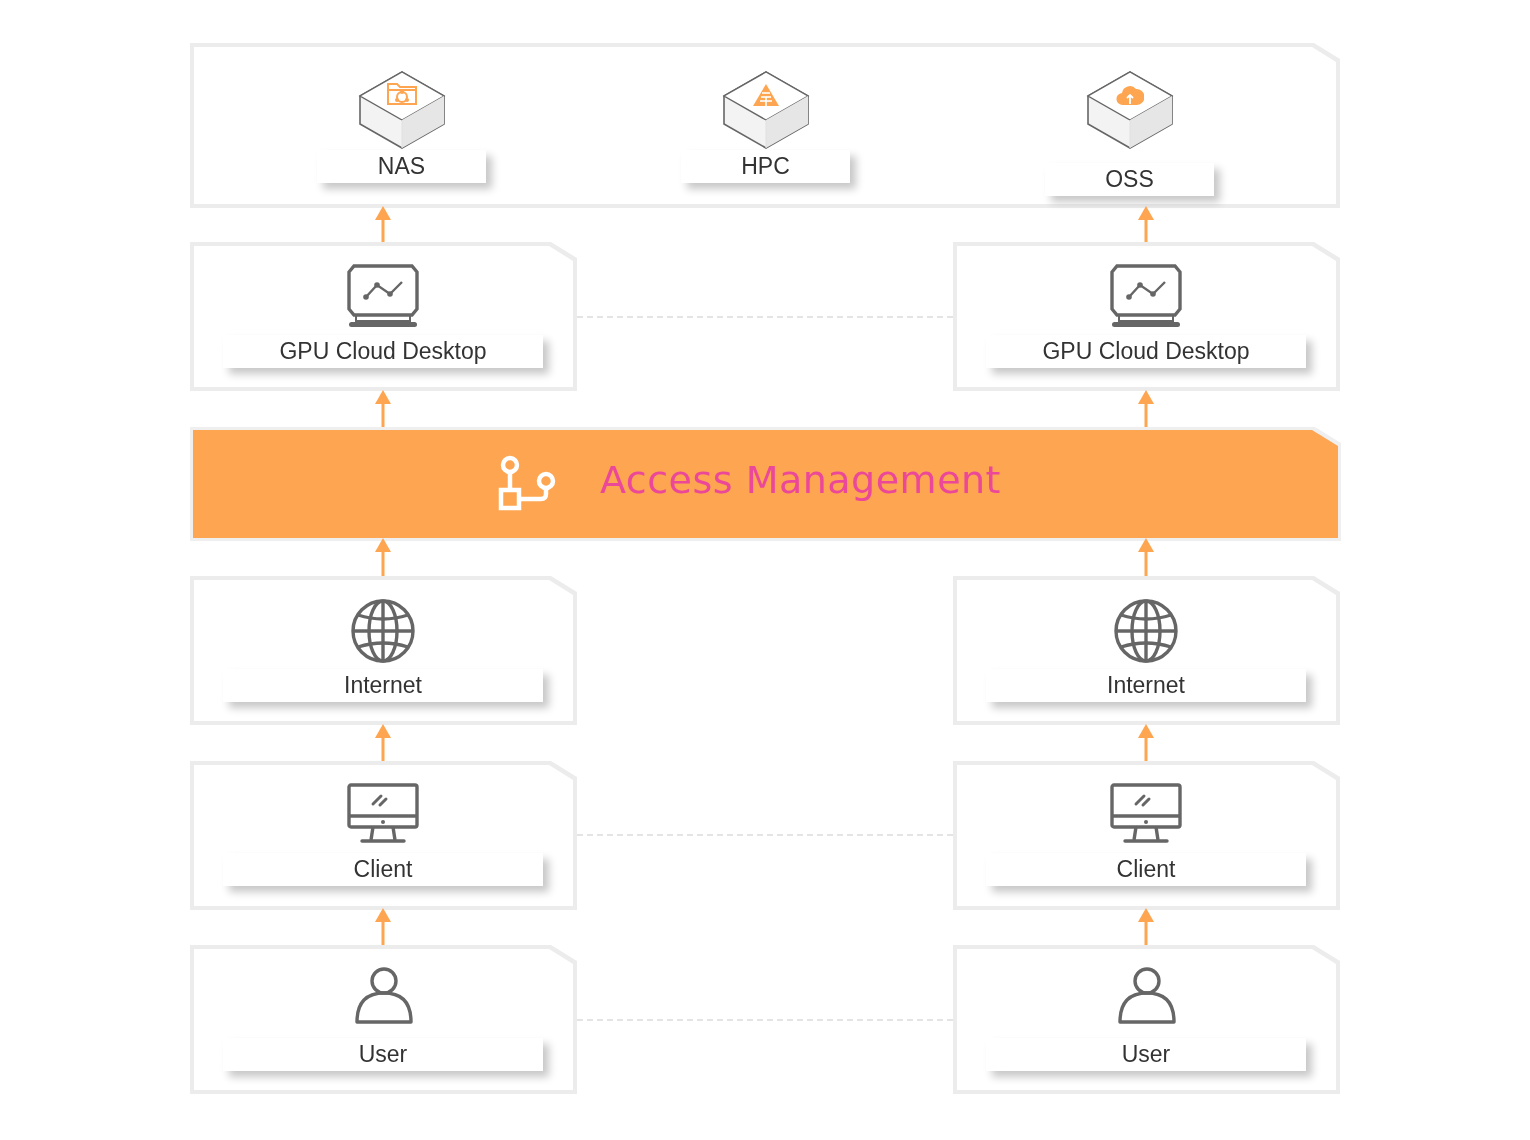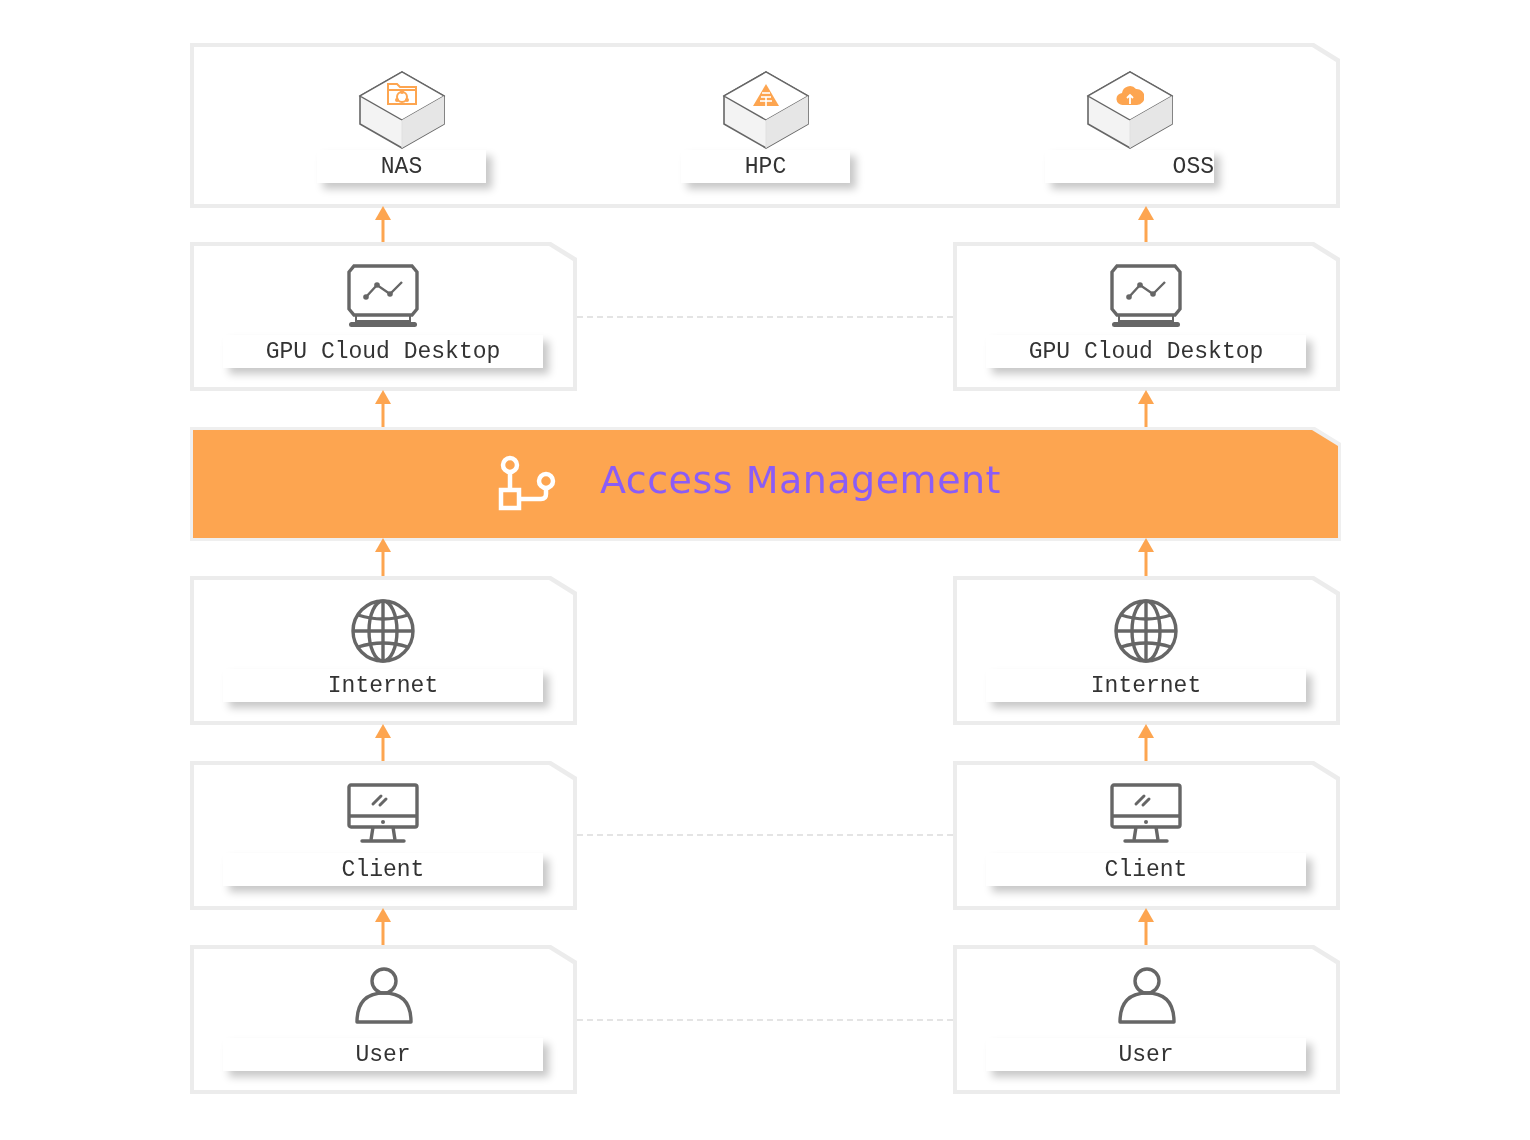--- a/index.html
+++ b/index.html
@@ -12,35 +12,35 @@
   .panel-inner {
     position: absolute; background: #ffffff;
     clip-path: polygon(0 0, calc(100% - 24px) 0, 100% 15px, 100% 100%, 0 100%);
   }
 
   .label-box {
     position: absolute; background: #ffffff;
     box-shadow: 6px 6px 8px rgba(0,0,0,0.22);
     color: #333333; font-size: 23px; text-align: center;
     display: flex; align-items: center; justify-content: center;
-    font-family: Liberation Mono, monospace;
+    font-family: Liberation Sans, sans-serif;
   }
 
   .access-bar {
     position: absolute; left: 193px; top: 430px; width: 1145px; height: 108px;
     background: #fda550;
     clip-path: polygon(0 0, calc(100% - 26px) 0, 100% 16px, 100% 100%, 0 100%);
   }
   .access-frame {
     position: absolute; left: 190px; top: 427px; width: 1151px; height: 114px;
     background: #efefef;
     clip-path: polygon(0 0, calc(100% - 26px) 0, 100% 16px, 100% 100%, 0 100%);
   }
   .access-title {
-    position: absolute; left: 600px; top: 458px; color: #8b5cf6;
+    position: absolute; left: 600px; top: 458px; color: #ec4899;
     font-size: 38px; font-family: "DejaVu Sans", sans-serif; letter-spacing: 0.5px;
   }
 
   .arrow { position: absolute; width: 16px; height: 40px; }
   .dash { position: absolute; height: 0; border-top: 2px dashed #e4e4e4; }
   svg { display: block; }
 </style>
 </head>
 <body>
 
@@ -142,21 +142,21 @@
       <use href="#cube"></use>
     </svg>
   <svg style="position:absolute;left:30px;top:13px;" width="28" height="24" viewBox="0 0 28 24">
     <path d="M7,22 A6,6 0 0 1 6,10 A8,8 0 0 1 20,6 A7,7 0 0 1 21,22 Z" fill="#fda550"></path>
     <g stroke="#ffffff" stroke-width="1.8" fill="none">
       <line x1="14" y1="21" x2="14" y2="12"></line>
       <polyline points="11,15 14,12 17,15"></polyline>
     </g>
   </svg>
 </div>
-<div class="label-box" style="left:1045px;top:150px;width:169px;height:33px;justify-content:flex-end;">
+<div class="label-box" style="left:1045px;top:163px;width:169px;height:33px;">
   <span>OSS</span>
 </div>
 
 <svg class="arrow" style="left:375px;top:206px;">
     <use href="#arrow-up"></use>
   </svg>
 <svg class="arrow" style="left:1138px;top:206px;">
     <use href="#arrow-up"></use>
   </svg>
 

